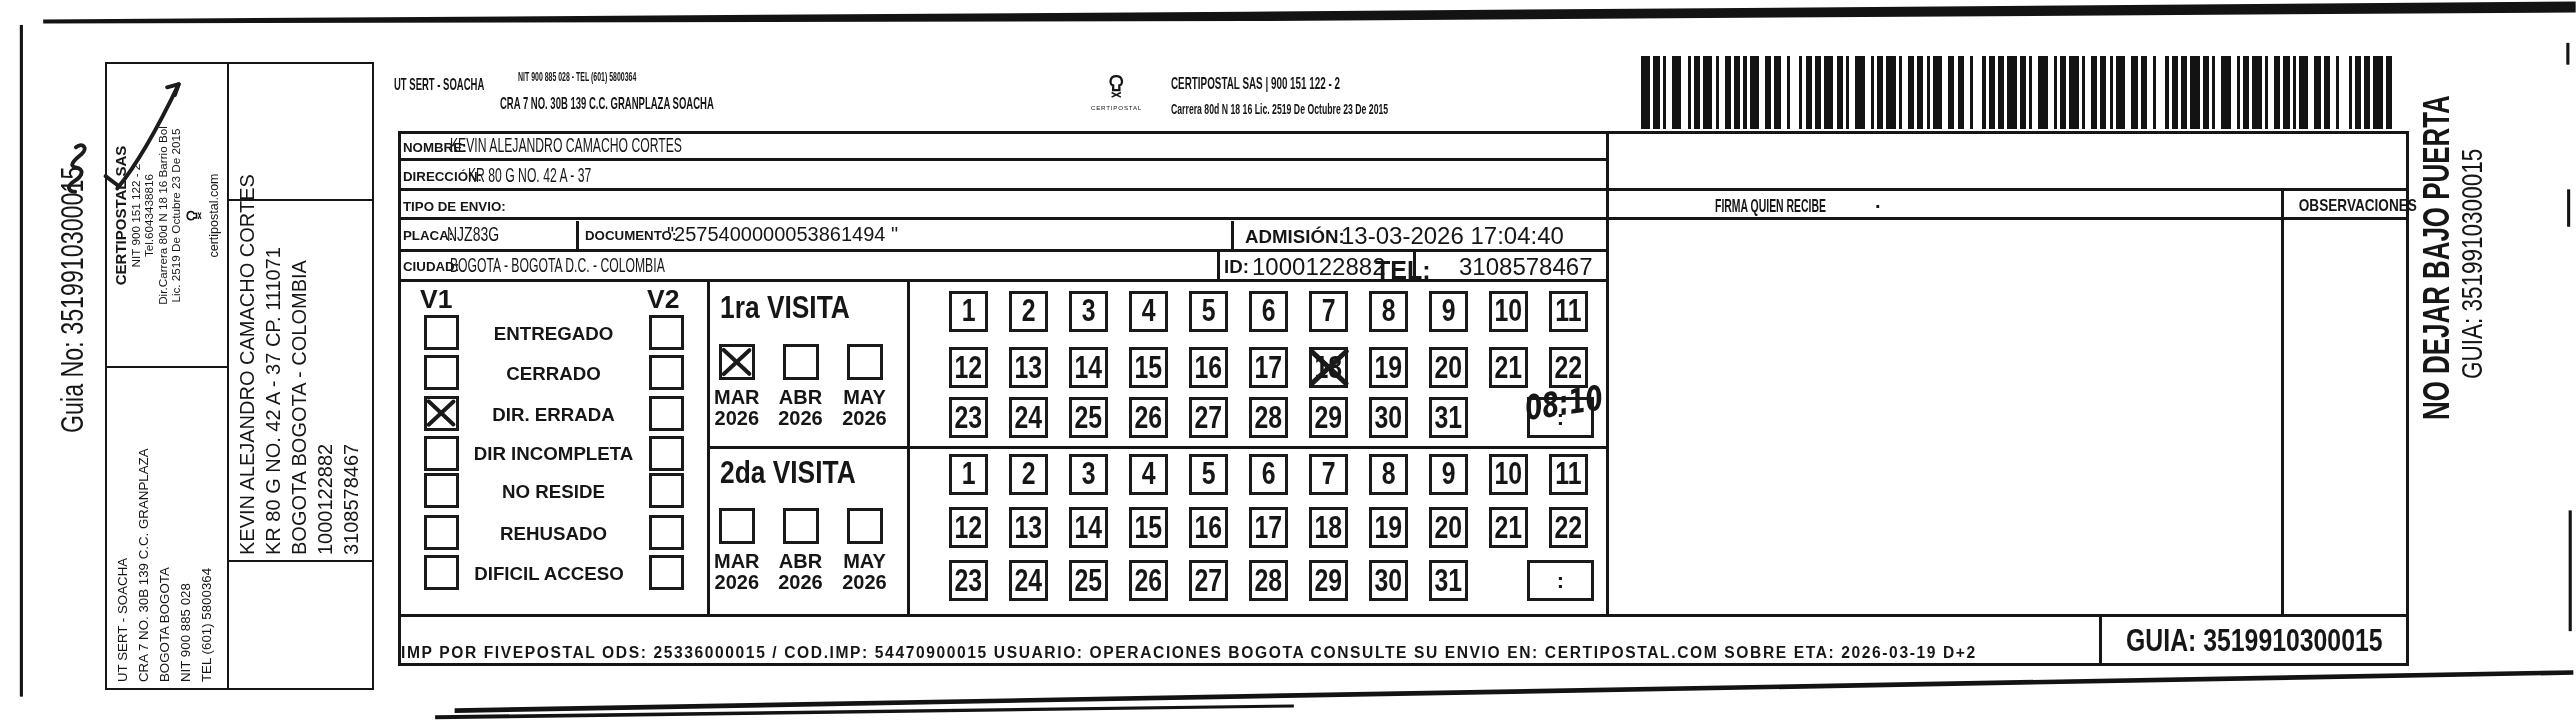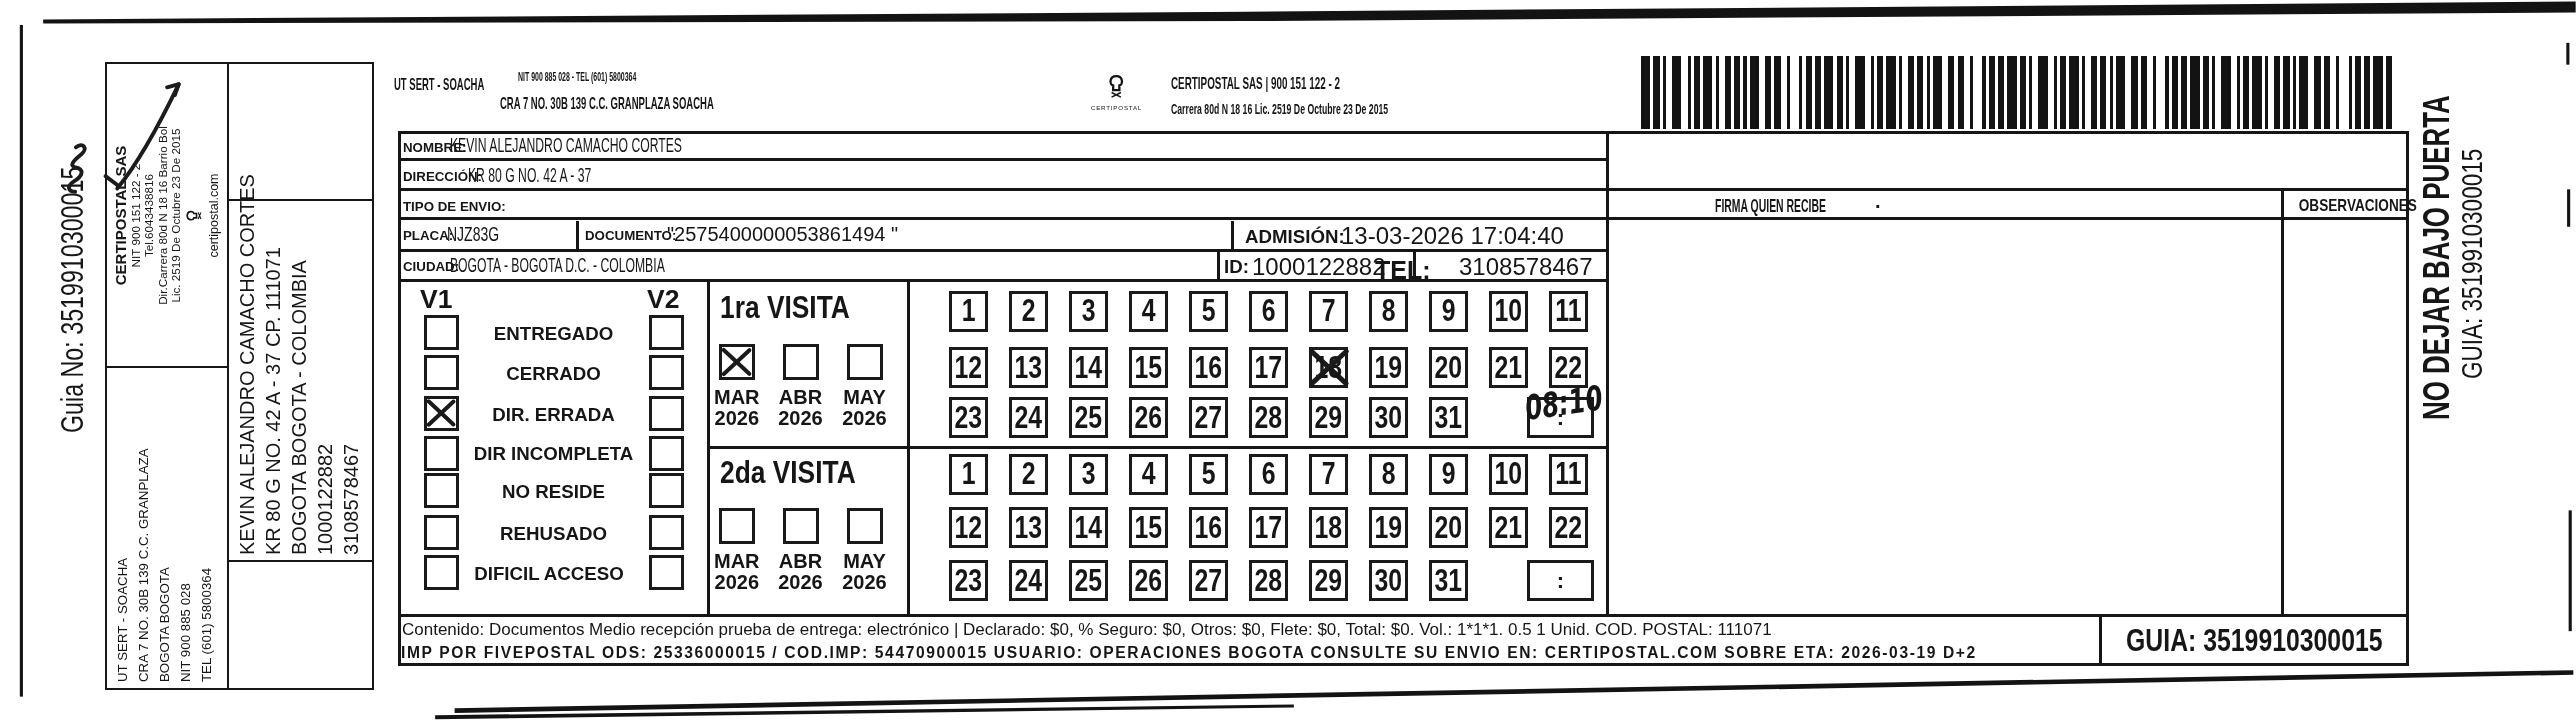--- a/index.html
+++ b/index.html
@@ -538,21 +538,20 @@
         <span class="colon">:</span>
       </div>
     </div>
 
   <div class="abs b" style="left:1715px;top:196px;font-size:18px;"><span class="sx58">FIRMA QUIEN RECIBE</span></div>
   <div class="abs b" style="left:1875px;top:190px;font-size:20px;">.</div>
   <div class="abs b" style="left:2284px;top:196px;width:122px;text-align:center;font-size:17px;"><span class="sxc80">OBSERVACIONES</span></div>
   <div class="abs" style="left:1609px;top:221px;width:672px;height:394px;"></div>
   <div class="abs" style="left:2284px;top:221px;width:122px;height:394px;"></div>
 
-  <div class="abs nw" style="left:402px;top:620px;font-size:17px;width:1691px;overflow:hidden;">Contenido: Documentos Medio recepción prueba de entrega: electrónico | Declarado: $0, % Seguro: $0, Otros: $0, Flete: $0, Total: $0. Vol.: 1*1*1. 0.5  1 Unid. COD. POSTAL: 111071</div>
   <div class="abs nw b" style="left:401px;top:644px;font-size:15.6px;letter-spacing:1.6px;width:1693px;overflow:hidden;">IMP POR FIVEPOSTAL ODS: 25336000015 / COD.IMP: 54470900015 USUARIO: OPERACIONES BOGOTA CONSULTE SU ENVIO EN: CERTIPOSTAL.COM SOBRE ETA: 2026-03-19 D+2</div>
   <div class="abs" style="left:2102px;top:617px;width:304px;height:47px;display:flex;align-items:center;justify-content:center;">
     <span class="sxc80 b" style="font-size:31px;">GUIA: 3519910300015</span>
   </div>
 
   <div class="vrot nw b" style="left:2416px;top:125px;width:295px;height:44px;font-size:37px;">
     <span class="sx70">NO DEJAR BAJO PUERTA</span>
   </div>
   <div class="vrot nw" style="left:2455px;top:148px;width:231px;height:31px;font-size:30px;">
     <span class="sx75">GUIA: 3519910300015</span>

